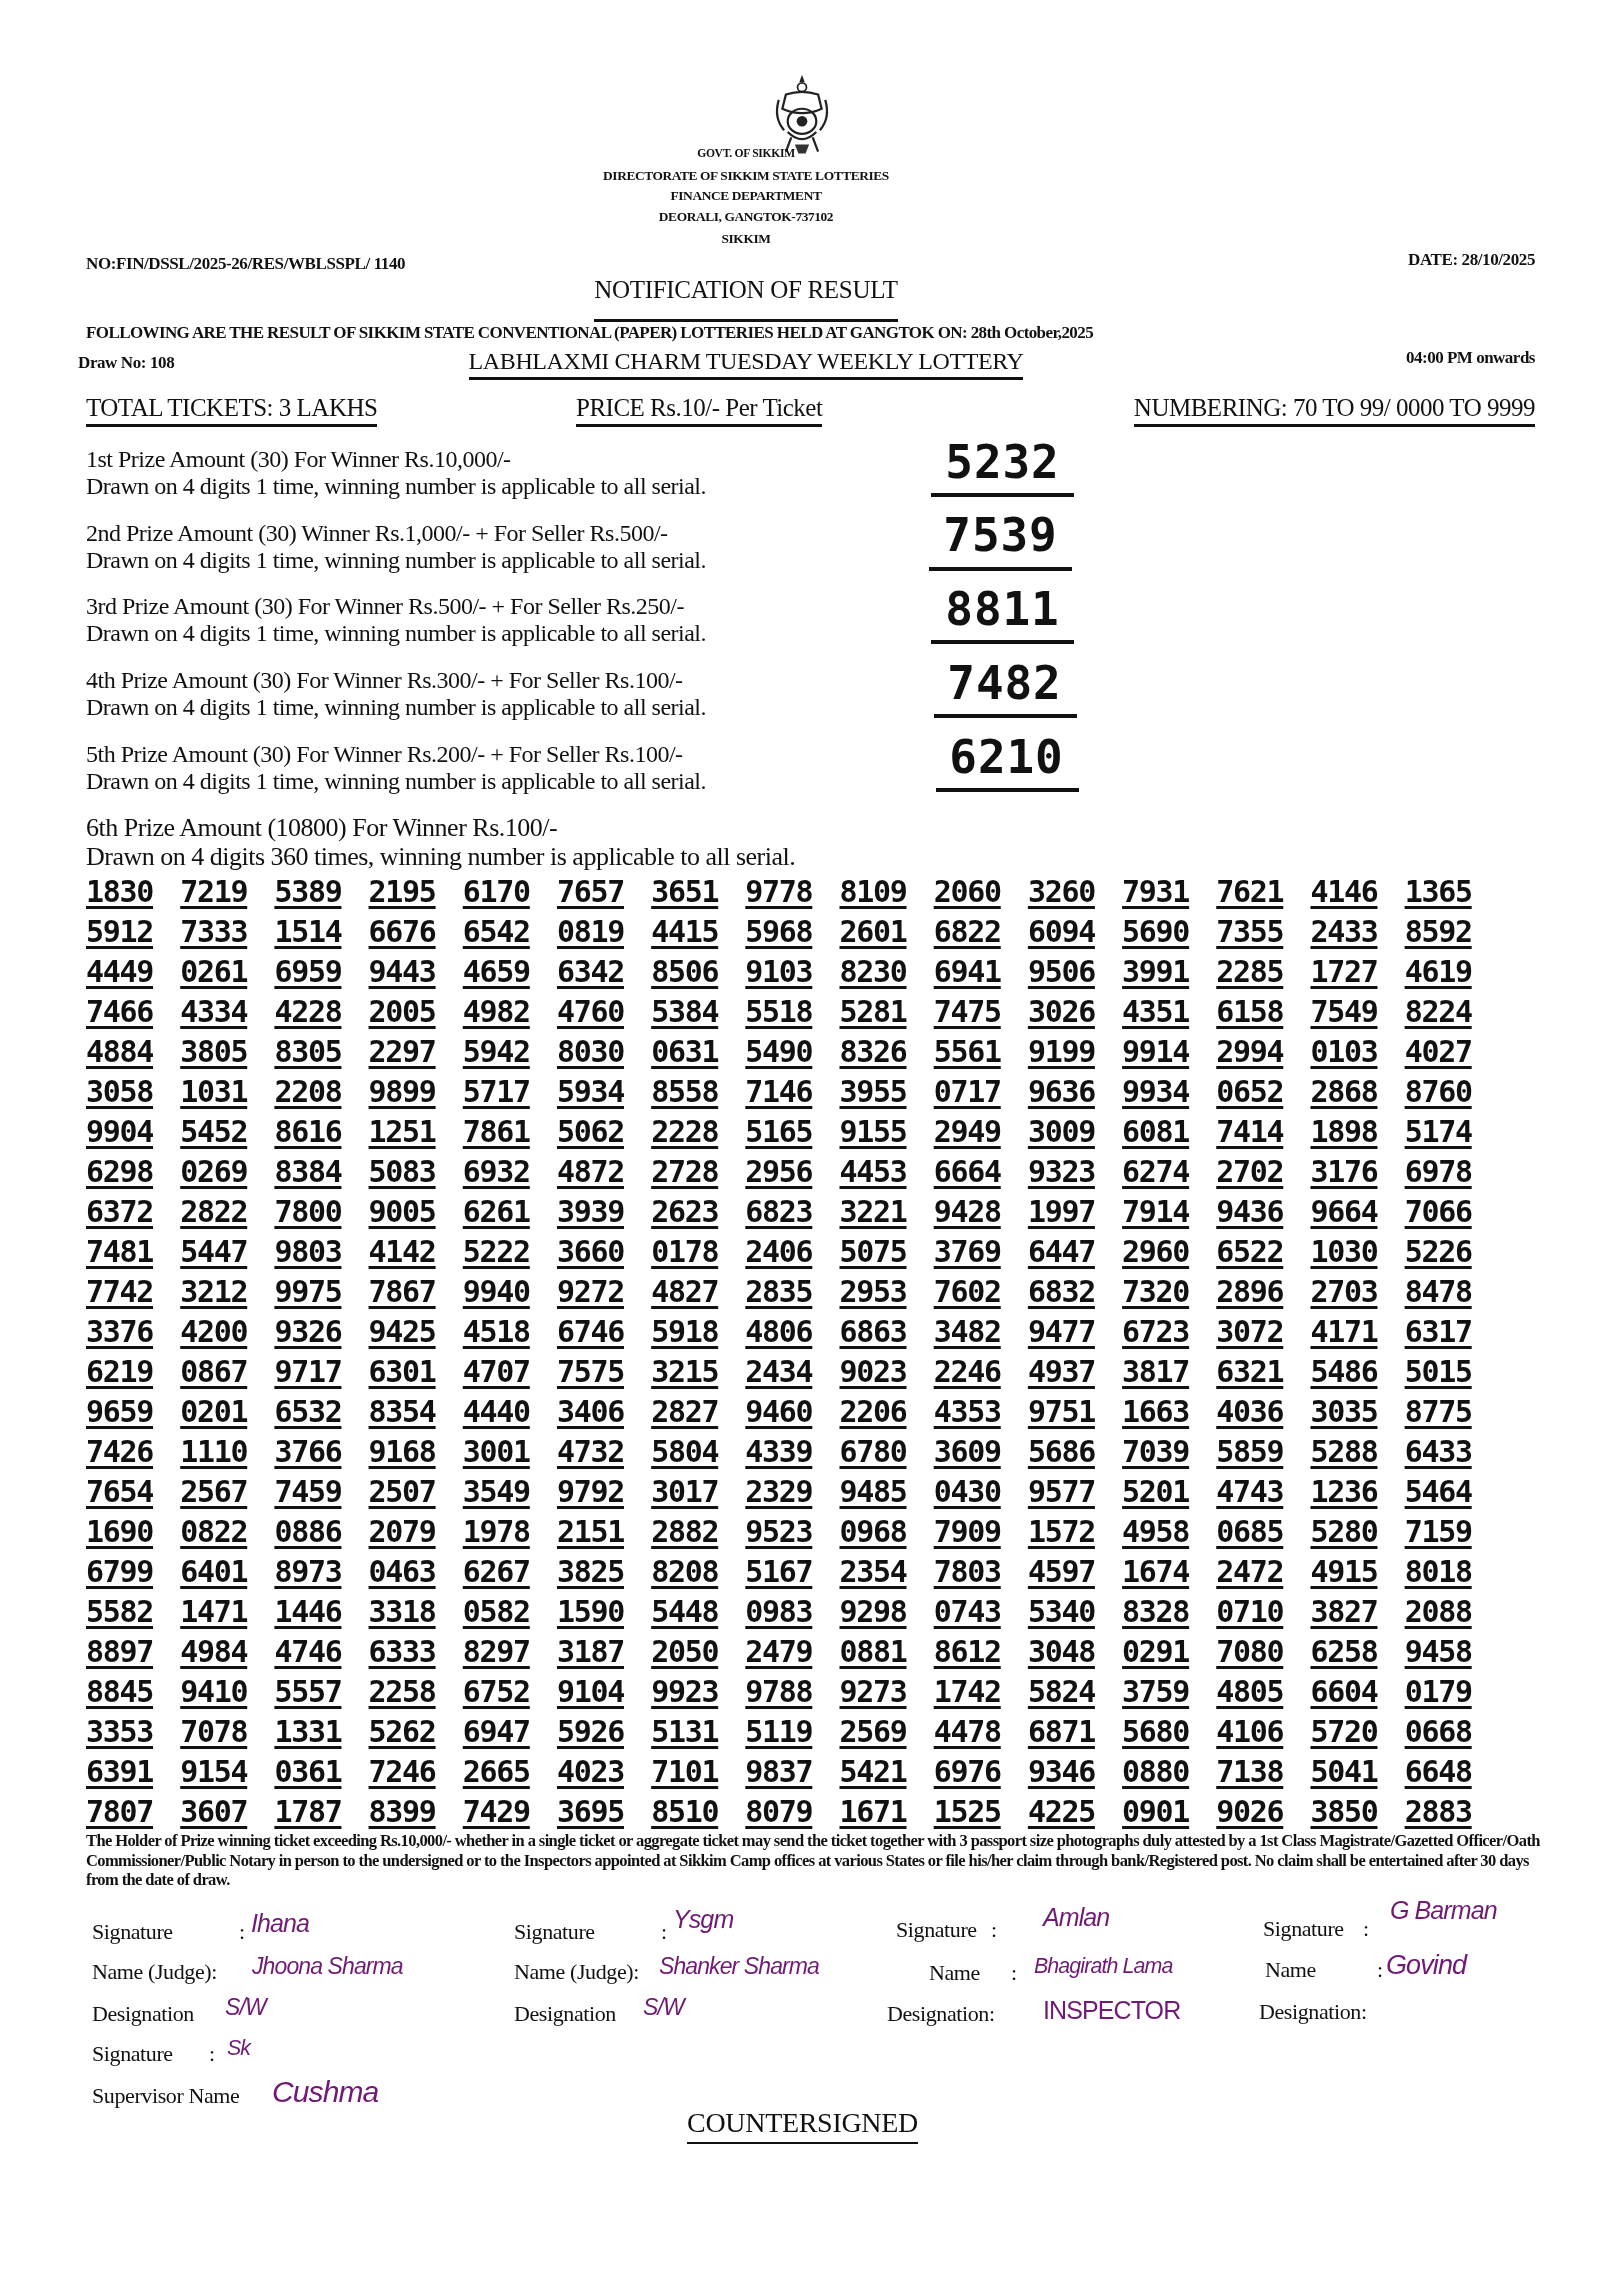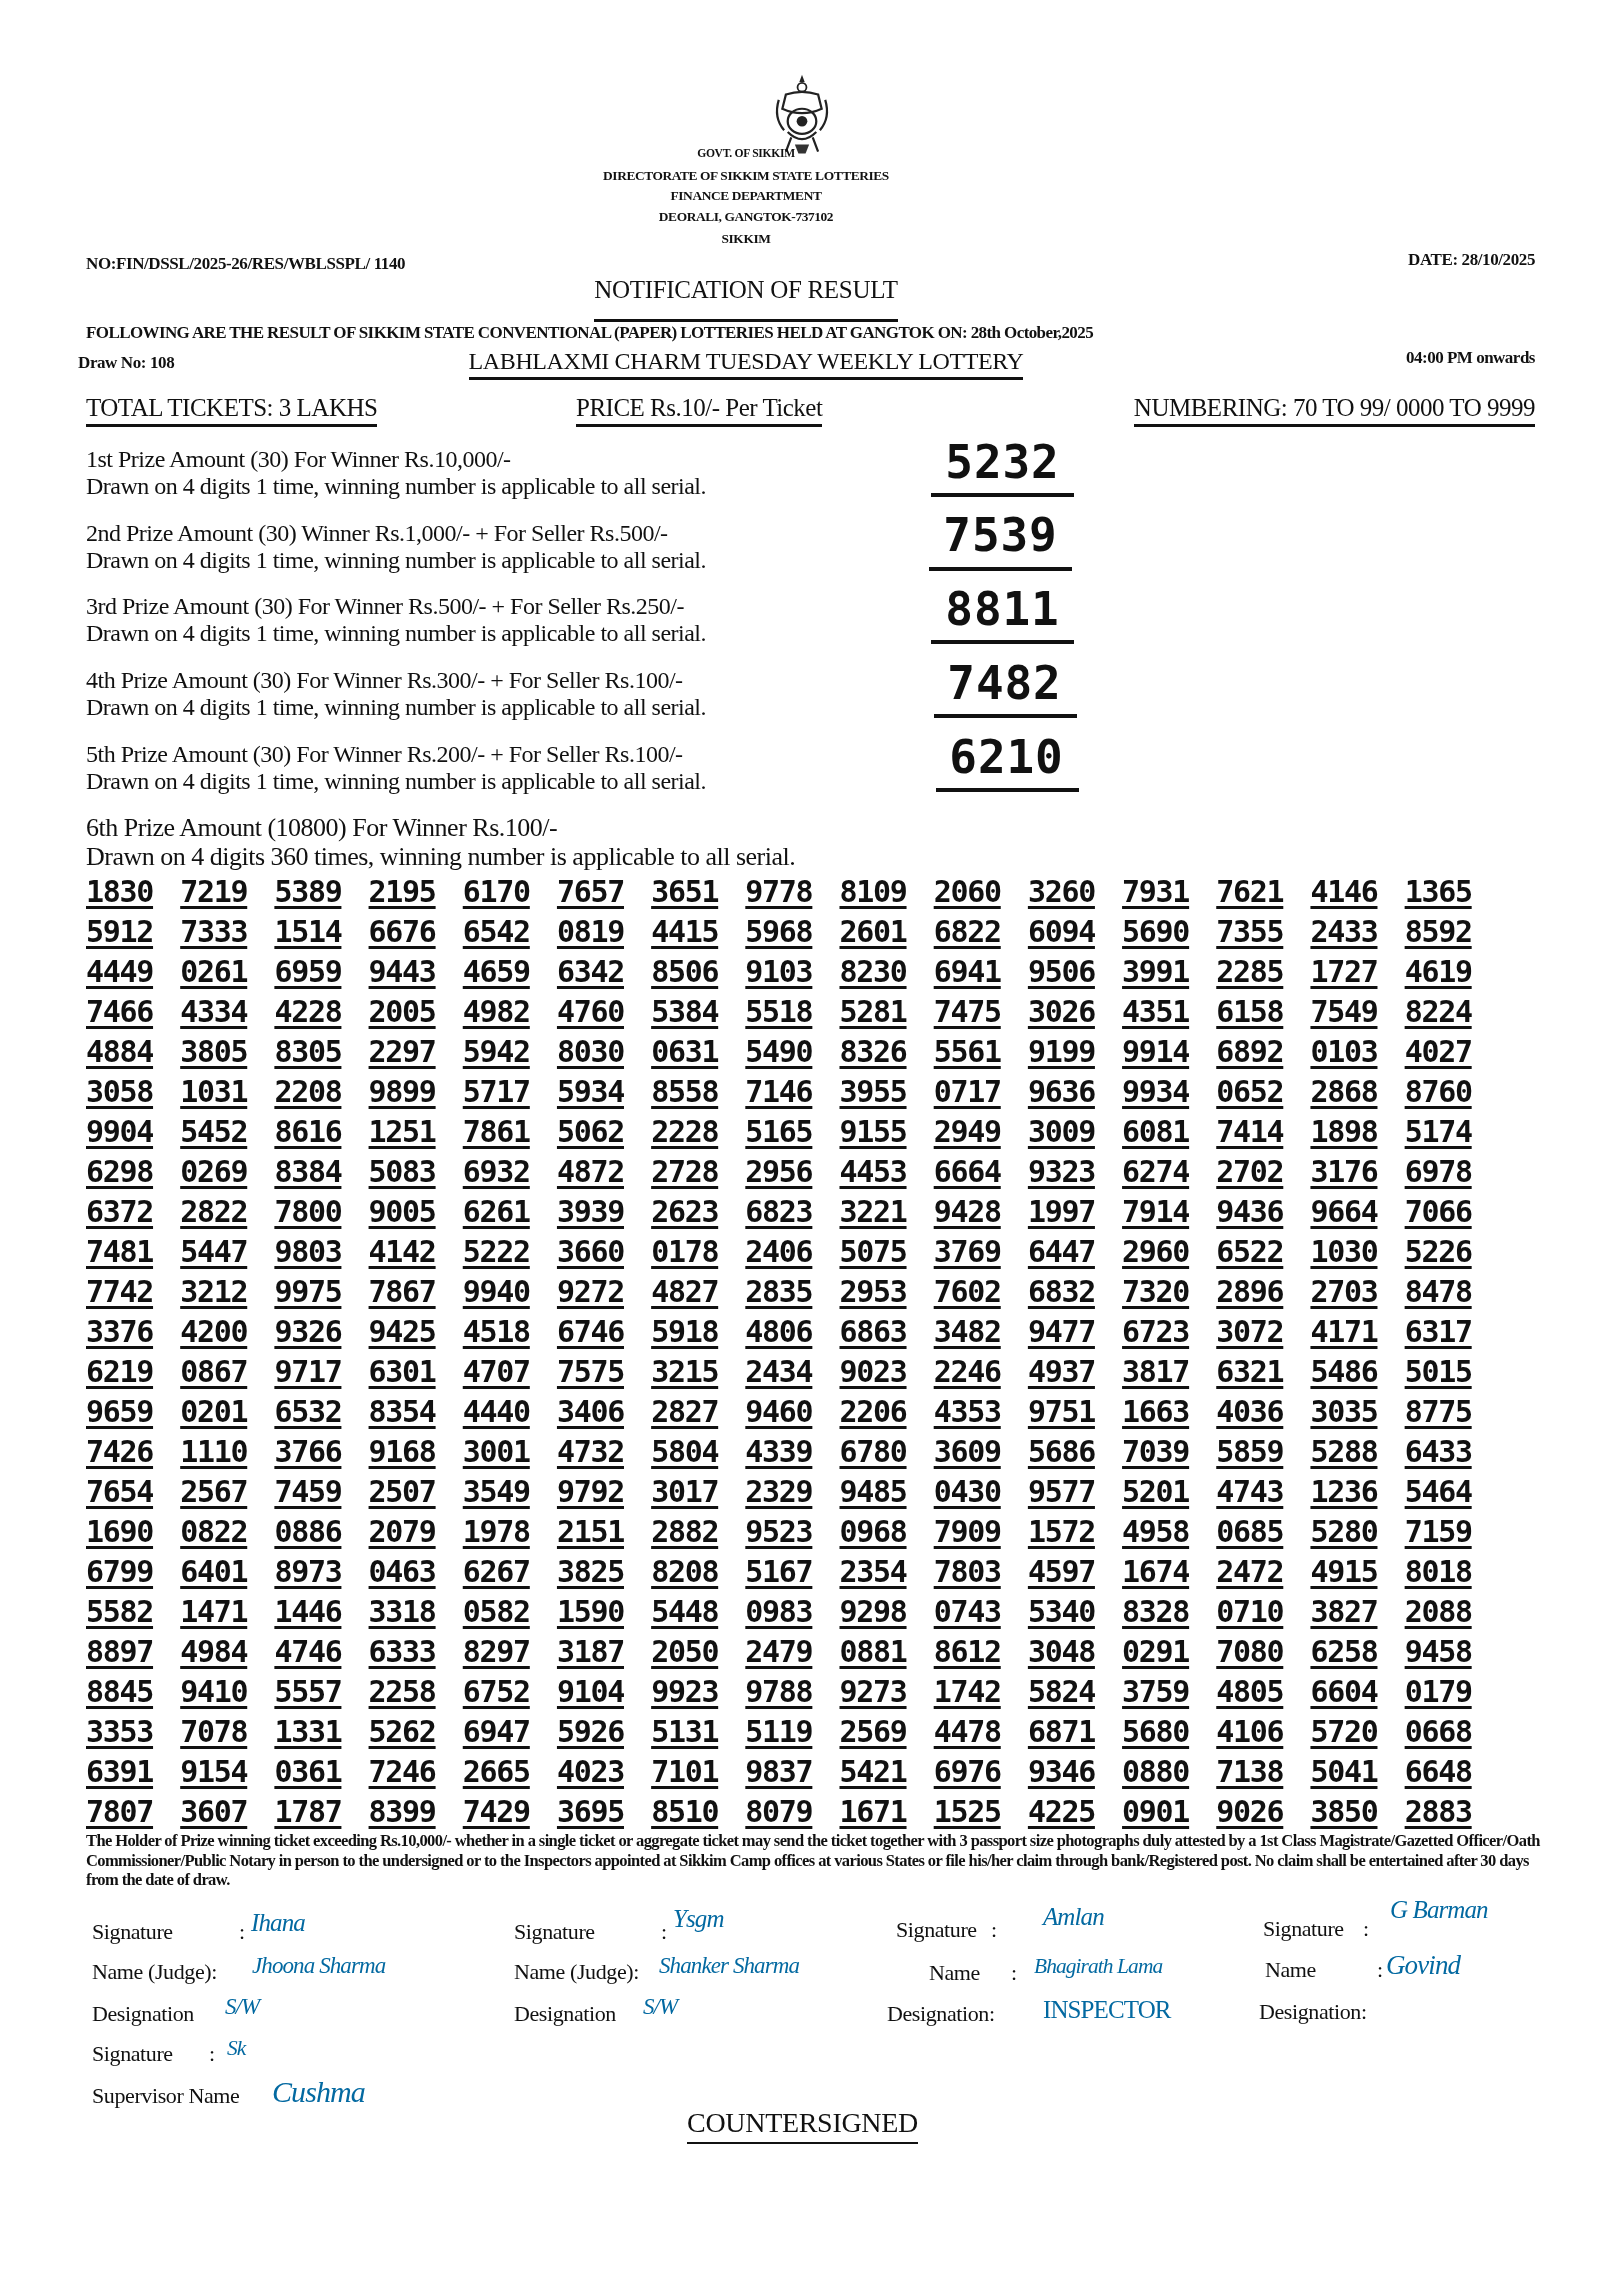--- a/index.html
+++ b/index.html
@@ -25,21 +25,21 @@
                font-size: 46px; letter-spacing: 0.9px; text-align: center; width: 147px; line-height: 50px; }
   .prize-line { height: 3.6px; background: #111; width: 143px; }
   .p6-text { left: 86px; top: 814px; font-size: 26px; line-height: 28.5px; letter-spacing: -0.5px; }
   .grid { left: 86px; top: 875px; width: 1426px; }
   .grid-row { display: flex; height: 40px; }
   .num { width: 92px; margin-right: 2.2px; font-family: "DejaVu Sans Mono", "Liberation Mono", monospace;
          font-weight: bold; font-size: 30px; line-height: 34px; letter-spacing: -1.3px;
          text-decoration: underline; text-decoration-thickness: 2.7px; text-underline-offset: 3.6px; }
   .note { left: 86px; top: 1831px; width: 1461px; font-size: 16.5px; line-height: 19.6px; font-weight: bold; letter-spacing: -0.6px; }
   .sig { font-size: 22px; letter-spacing: -0.4px; }
-  .hand { color: #0369a1; font-family: Liberation Serif, serif; font-style: italic; font-size: 25px; letter-spacing: -0.9px; }
+  .hand { color: #701a75; font-family: Liberation Sans, sans-serif; font-style: italic; font-size: 25px; letter-spacing: -0.9px; }
   .counter { left: 687px; top: 2107px; font-size: 28px; letter-spacing: -0.3px; border-bottom: 2.7px solid #111; padding-bottom: 3px; }
 </style>
 </head>
 <body>
 
 <div class="abs emblem">
   <svg width="68" height="84" viewBox="0 0 76 94">
     <path d="M38 2 L41 10 L35 10 Z" fill="#222"></path>
     <circle cx="38" cy="16" r="5" fill="none" stroke="#222" stroke-width="2"></circle>
     <path d="M20 24 Q38 18 56 24 L60 40 Q38 50 16 40 Z" fill="none" stroke="#222" stroke-width="2.5"></path>
@@ -184,21 +184,21 @@
       <div class="num">8305</div>
       <div class="num">2297</div>
       <div class="num">5942</div>
       <div class="num">8030</div>
       <div class="num">0631</div>
       <div class="num">5490</div>
       <div class="num">8326</div>
       <div class="num">5561</div>
       <div class="num">9199</div>
       <div class="num">9914</div>
-      <div class="num">6892</div>
+      <div class="num">2994</div>
       <div class="num">0103</div>
       <div class="num">4027</div>
     </div>
     <div class="grid-row">
       <div class="num">3058</div>
       <div class="num">1031</div>
       <div class="num">2208</div>
       <div class="num">9899</div>
       <div class="num">5717</div>
       <div class="num">5934</div>

